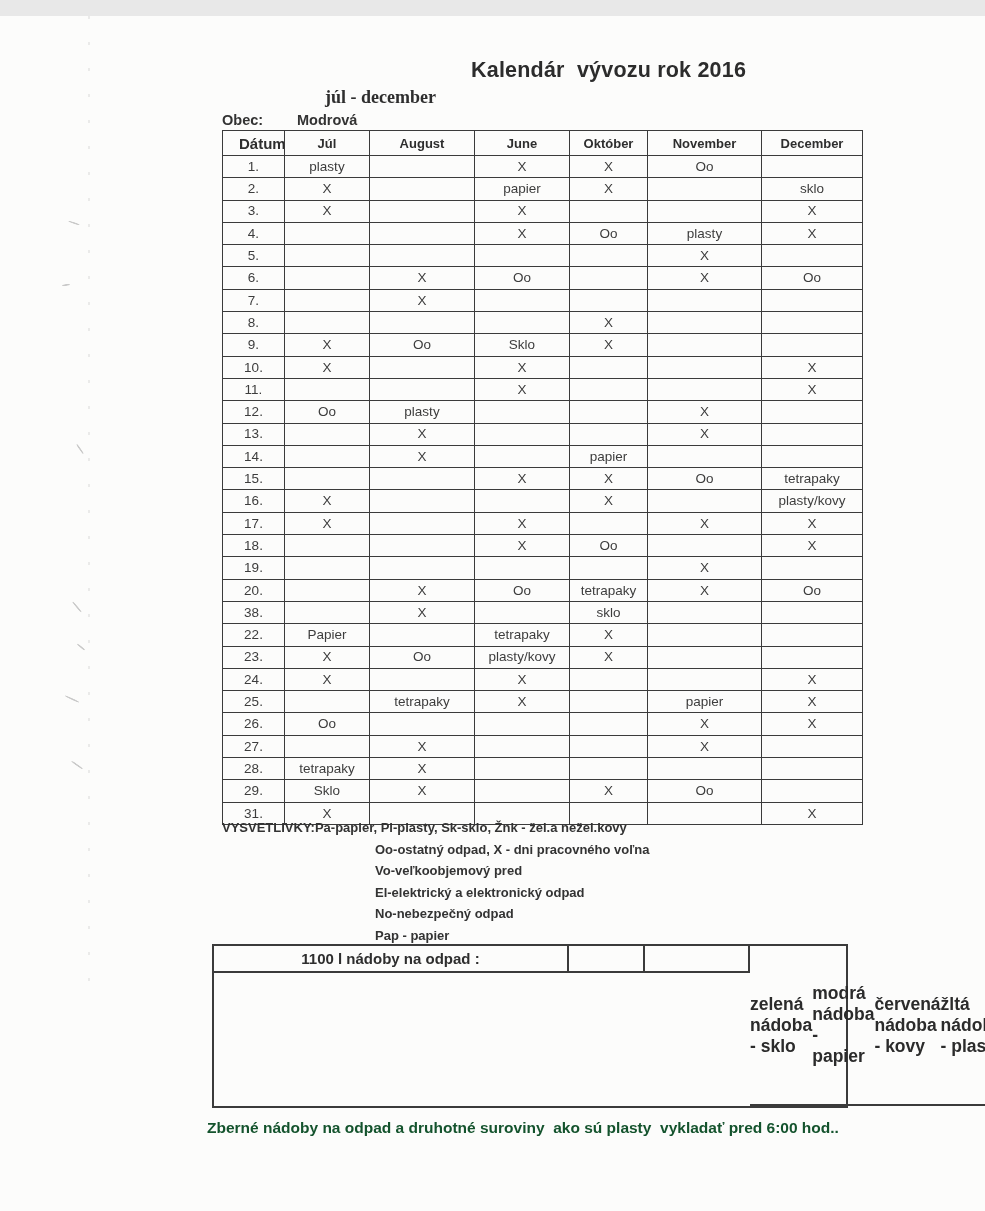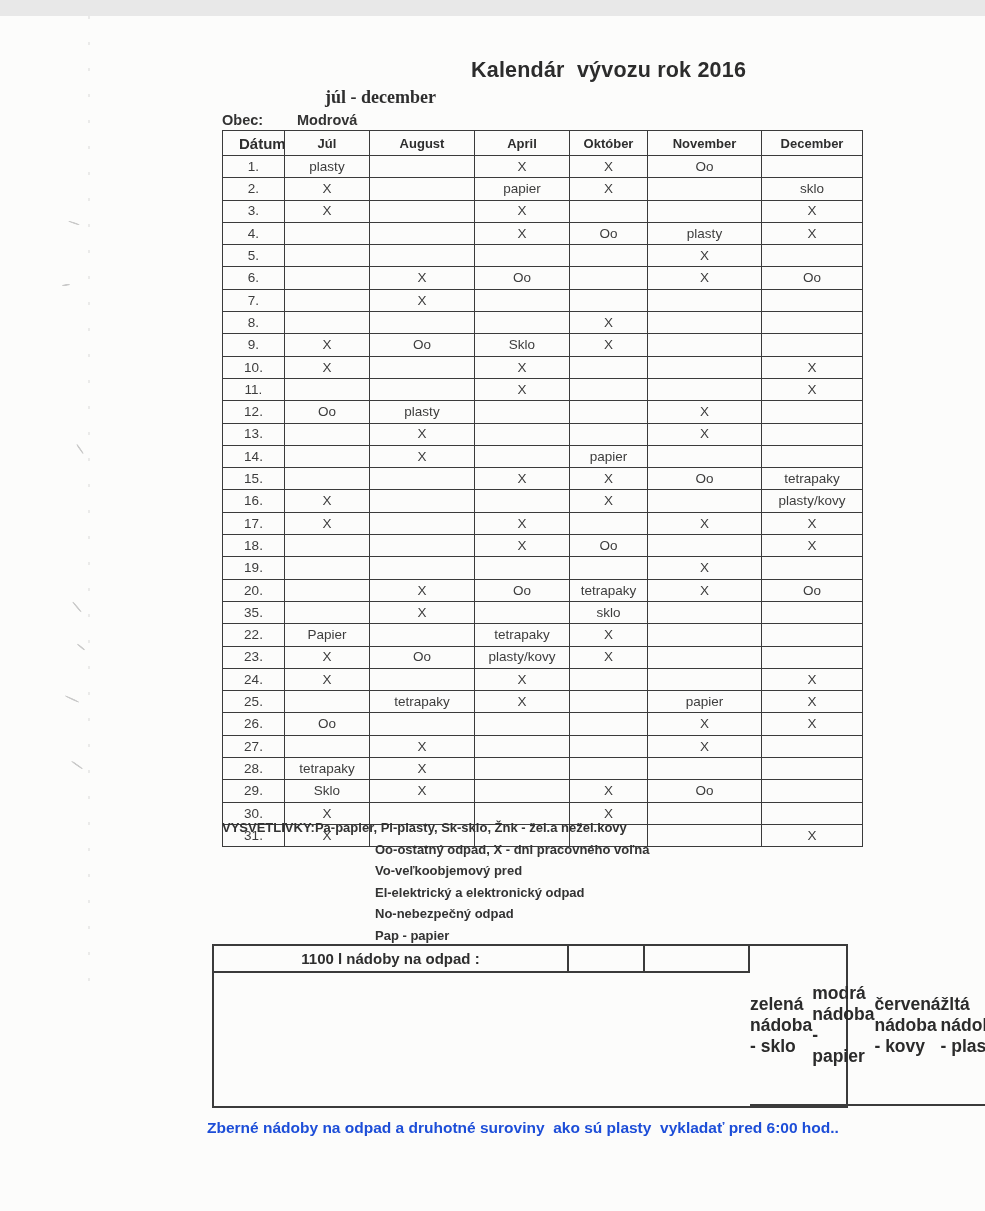--- a/index.html
+++ b/index.html
@@ -71,21 +71,21 @@
   .bt-row1 .c4{flex:1;border-left:2px solid #3b3b3b;box-sizing:border-box;}
   .bt-row{
     flex:1;display:flex;align-items:center;justify-content:center;
     border-bottom:2px solid #3b3b3b;
     font-size:17.5px;font-weight:bold;color:#2b2b2b;
   }
   .bt-row:last-child{border-bottom:none;}
 
   .footer{
     position:absolute;left:207px;top:1103px;
-    font-size:15.5px;font-weight:bold;color:#1d4ed8;white-space:pre;
+    font-size:15.5px;font-weight:bold;color:#14532d;white-space:pre;
   }
 </style>
 </head>
 <body>
 
 <div class="page">
 
   <div class="crease"></div>
   <i class="scan-mark" style="left:68px;top:206px;transform:rotate(18deg);"></i>
   <i class="scan-mark" style="left:62px;top:268px;transform:rotate(-8deg);width:8px;"></i>
@@ -108,21 +108,21 @@
       <col style="width:95px">
         <col style="width:78px">
         <col style="width:114px">
         <col style="width:101px">
     </colgroup>
     <thead>
       <tr id="cal-head">
           <th class="datum">Dátum</th>
           <th>Júl</th>
           <th>August</th>
-          <th>April</th>
+          <th>June</th>
           <th>Október</th>
           <th>November</th>
           <th>December</th>
         </tr>
     </thead>
     <tbody id="cal-body">
         <tr>
           <td>1.</td>
           <td>plasty</td>
           <td></td>
@@ -296,21 +296,21 @@
         <tr>
           <td>20.</td>
           <td></td>
           <td>X</td>
           <td>Oo</td>
           <td>tetrapaky</td>
           <td>X</td>
           <td>Oo</td>
         </tr>
         <tr>
-          <td>35.</td>
+          <td>38.</td>
           <td></td>
           <td>X</td>
           <td></td>
           <td>sklo</td>
           <td></td>
           <td></td>
         </tr>
         <tr>
           <td>22.</td>
           <td>Papier</td>
@@ -374,29 +374,20 @@
           <td></td>
           <td></td>
         </tr>
         <tr>
           <td>29.</td>
           <td>Sklo</td>
           <td>X</td>
           <td></td>
           <td>X</td>
           <td>Oo</td>
-          <td></td>
-        </tr>
-        <tr>
-          <td>30.</td>
-          <td>X</td>
-          <td></td>
-          <td></td>
-          <td>X</td>
-          <td></td>
           <td></td>
         </tr>
         <tr>
           <td>31.</td>
           <td>X</td>
           <td></td>
           <td></td>
           <td></td>
           <td></td>
           <td>X</td>

